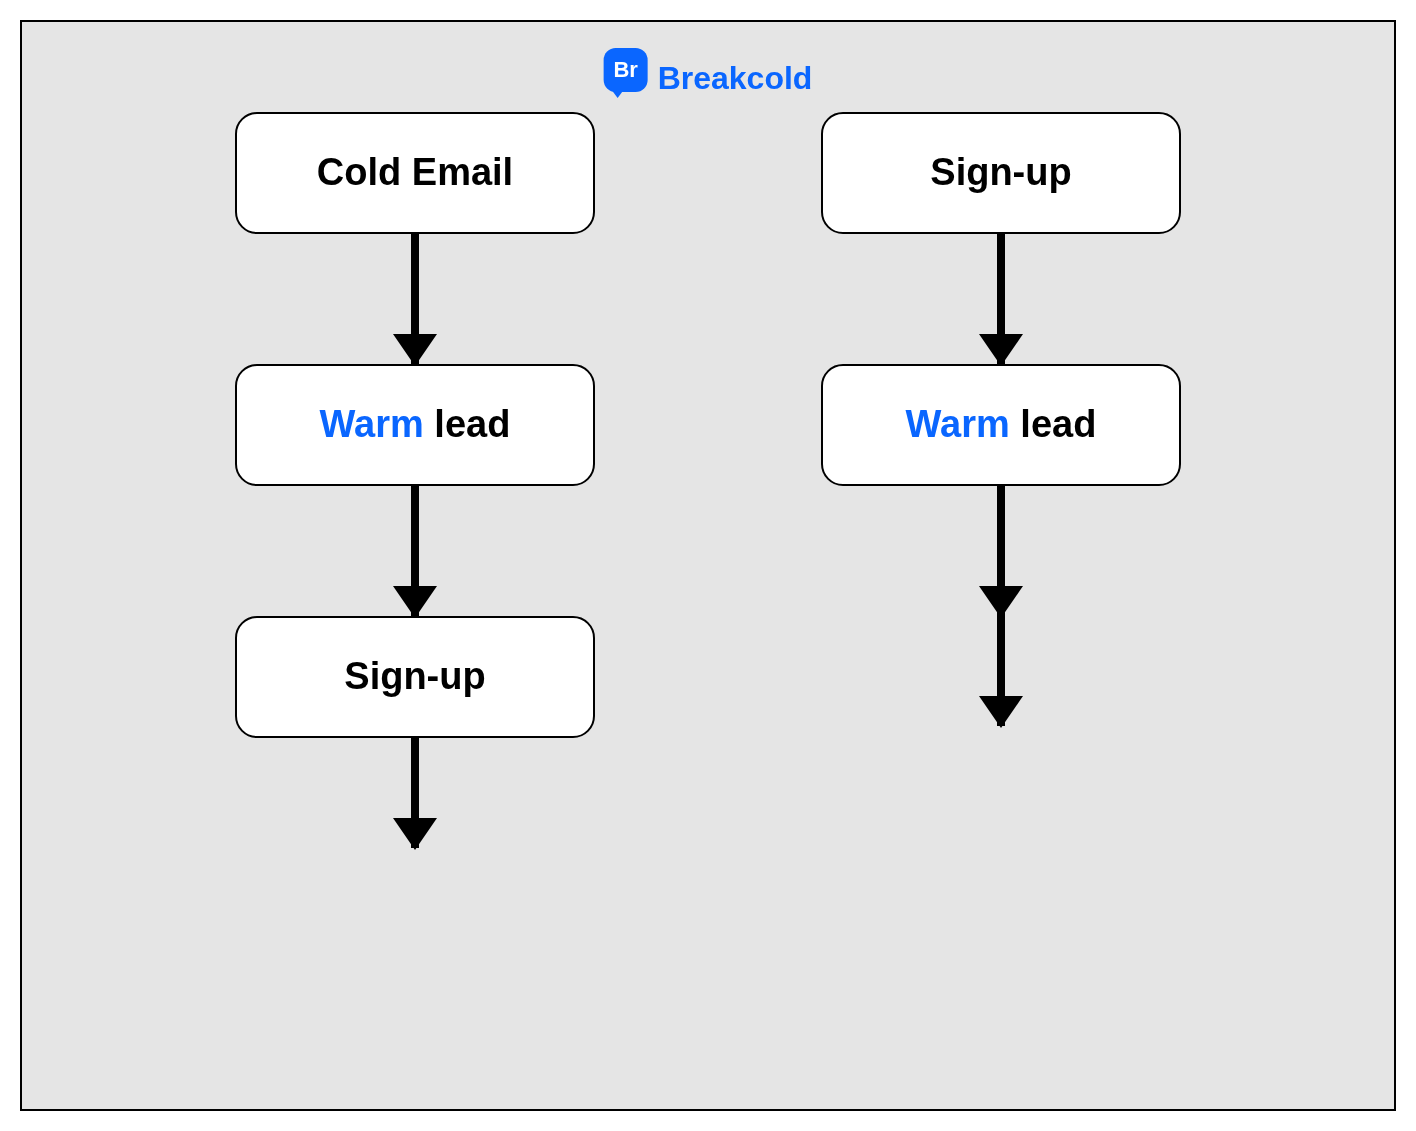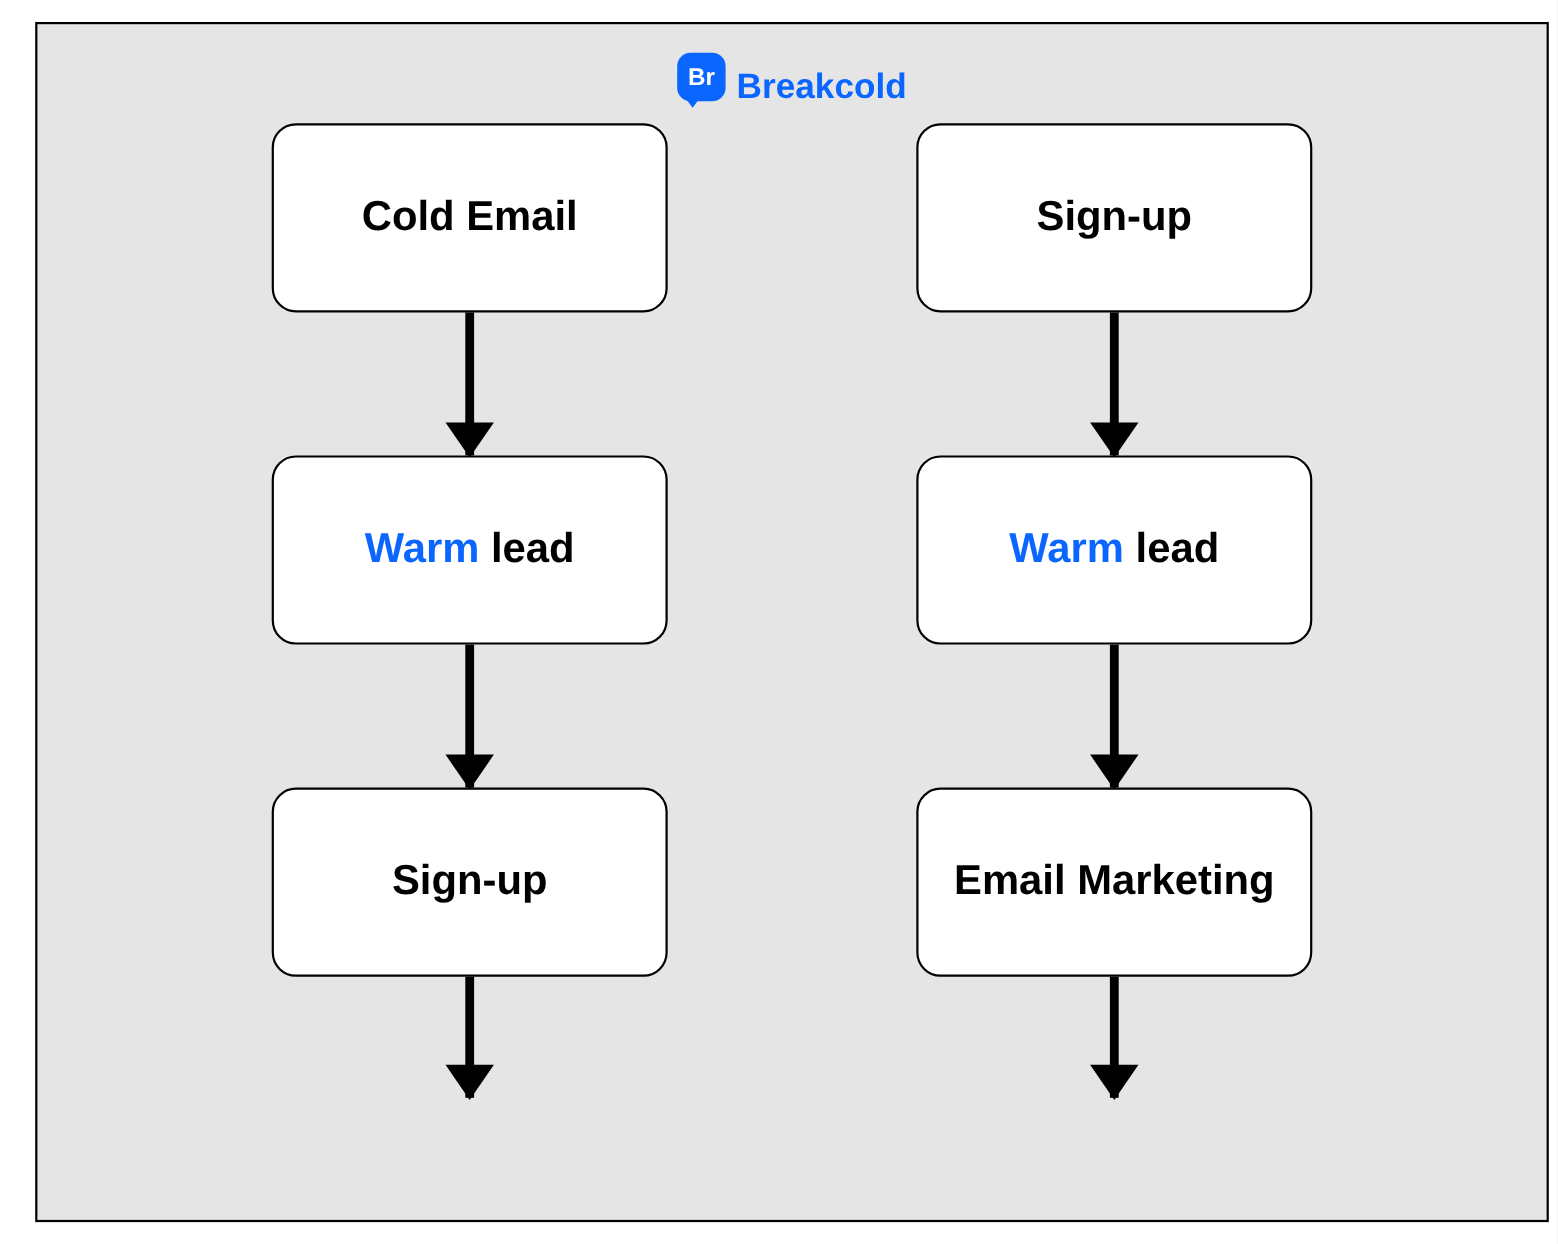--- a/index.html
+++ b/index.html
@@ -10,21 +10,21 @@
     body {
       font-family: -apple-system, BlinkMacSystemFont, "Segoe UI", Helvetica, Arial, sans-serif;
       background: #fff;
       width: 1416px;
       height: 1131px;
       position: relative;
     }
     .canvas {
       position: absolute;
       top: 20px;
-      left: 32px;
+      left: 20px;
       width: 1376px;
       height: 1091px;
       background: #e5e5e5;
       border: 2px solid #000;
     }
     .brand {
       position: absolute;
       top: 20px;
       left: 50%;
       transform: translateX(-50%);
@@ -73,21 +73,21 @@
       padding: 0 100px;
     }
     .col {
       display: flex;
       flex-direction: column;
       align-items: center;
       width: 360px;
     }
     .node {
       width: 360px;
-      height: 172px;
+      height: 122px;
       background: #fff;
       border: 2px solid #000;
       border-radius: 22px;
       display: flex;
       align-items: center;
       justify-content: center;
       text-align: center;
       padding: 10px 20px;
     }
     .node-text {
@@ -179,23 +179,20 @@
       <div class="connector arrow"></div>
 
       <div class="node">
         <span class="split-label">
           <span class="accent">Warm</span><span class="rest"> lead</span>
         </span>
       </div>
 
       <div class="connector arrow"></div>
 
-      <div class="node">
-        <span class="node-text bold">Email Marketing</span>
-      </div>
 
       <div class="connector arrow final"></div>
 
     </div>
 
   </div>
 
 </div>
 
 </body></html>

